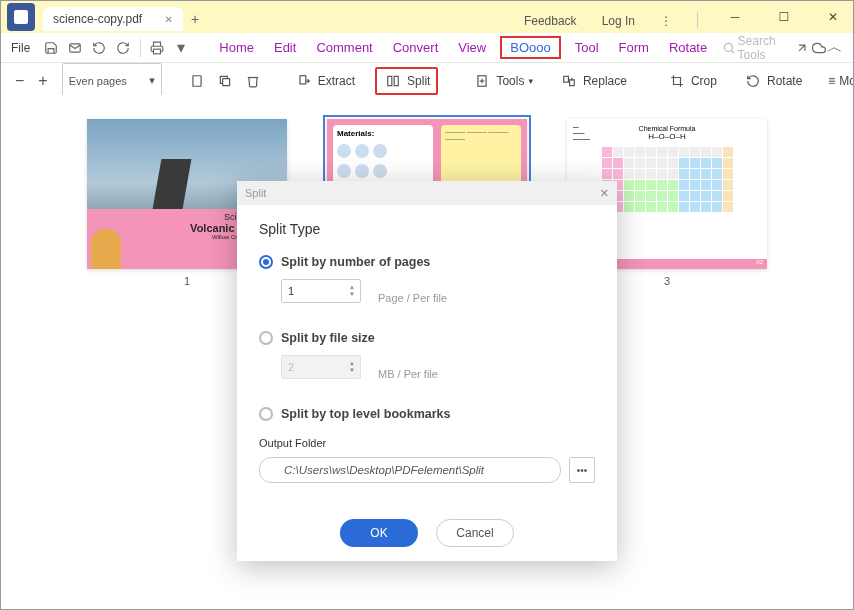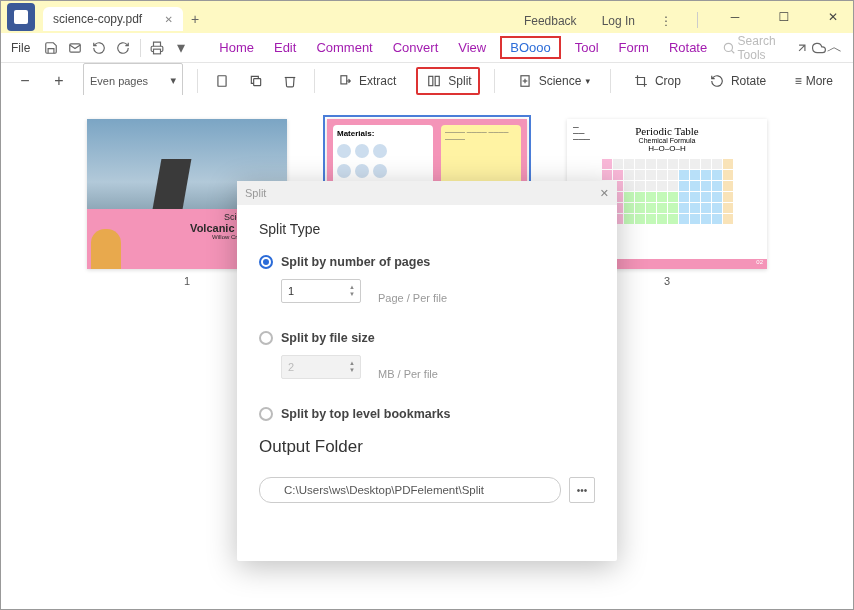--- a/index.html
+++ b/index.html
@@ -77,23 +77,23 @@
   .radio-row { display: flex; align-items: center; gap: 8px; margin-bottom: 10px; }
   .radio { width: 14px; height: 14px; border: 2px solid #bbb; border-radius: 50%; position: relative; cursor: pointer; flex-shrink: 0; }
   .radio.on { border-color: #2a6bd8; }
   .radio.on::after { content: ''; position: absolute; left: 2px; top: 2px; width: 6px; height: 6px; background: #2a6bd8; border-radius: 50%; }
   .radio-label { font-size: 12.5px; color: #444; font-weight: bold; }
   .num-field { width: 80px; height: 24px; border: 1px solid #ccc; font-size: 11px; padding: 0 6px; display: flex; align-items: center; margin-left: 22px; margin-bottom: 14px; border-radius: 2px; position: relative; }
   .num-field.dis { background: #f2f2f2; color: #bbb; border-color: #e2e2e2; }
   .spin { position: absolute; right: 2px; top: 2px; bottom: 2px; width: 12px; display: flex; flex-direction: column; justify-content: center; font-size: 6px; color: #888; cursor: pointer; line-height: 7px; text-align: center; }
   .unit { font-size: 11px; color: #999; margin-left: 17px; display: inline-block; vertical-align: middle; }
   .row-combo { display: flex; align-items: center; margin-bottom: 14px; }
-  .output-label { margin-top: 16px; margin-bottom: 20px; font-size: 17px; }
+  .output-label { margin-top: 16px; margin-bottom: 8px; font-size: 11px; }
   .path-row { display: flex; gap: 8px; }
-  .path-input { flex: 1; height: 26px; border: 1px solid #ccc; border-radius: 12px; padding: 0 24px; font-size: 11.5px; color: #555; display: flex; align-items: center; }
+  .path-input { flex: 1; height: 26px; border: 1px solid #ccc; border-radius: 12px; padding: 0 24px; font-size: 11.5px; color: #555; display: flex; align-items: center; font-style: italic; }
   .path-browse { width: 26px; height: 26px; border: 1px solid #ccc; border-radius: 2px; display: flex; align-items: center; justify-content: center; font-size: 10px; color: #555; cursor: pointer; }
   .dlg-foot { position: absolute; bottom: 14px; left: 0; right: 0; display: flex; justify-content: center; gap: 18px; }
   .btn { width: 78px; height: 28px; border-radius: 14px; font-size: 12px; display: flex; align-items: center; justify-content: center; cursor: pointer; }
   .btn-primary { background: #2a6bd8; color: #fff; }
   .btn-default { background: #fff; border: 1px solid #ccc; color: #555; }
   
   svg { width: 14px; height: 14px; }
 </style>
 </head>
 <body>
@@ -231,22 +231,32 @@
   </div>
   <div class="tb-sep"></div>
   <div class="tb-act">
     <span class="tb-icon">
         <svg viewBox="0 0 24 24" fill="none" stroke="currentColor" stroke-width="2">
           <rect x="5" y="3" width="14" height="18"></rect>
           <line x1="12" y1="8" x2="12" y2="16"></line>
           <line x1="8" y1="12" x2="16" y2="12"></line>
         </svg>
       </span>
-    <span>Science</span>
+    <span>Tools</span>
     <span style="font-size:9px">▾</span>
+  </div>
+  <div class="tb-act">
+    <span class="tb-icon">
+        <svg viewBox="0 0 24 24" fill="none" stroke="currentColor" stroke-width="2">
+          <rect x="3" y="4" width="8" height="10"></rect>
+          <rect x="13" y="10" width="8" height="10"></rect>
+          <path d="M11 9h2m5 0-2-2m2 2-2 2"></path>
+        </svg>
+      </span>
+    <span>Replace</span>
   </div>
   <div class="tb-sep"></div>
   <div class="tb-act">
     <span class="tb-icon">
         <svg viewBox="0 0 24 24" fill="none" stroke="currentColor" stroke-width="2">
           <path d="M6 2v16h16M2 6h16v16"></path>
         </svg>
       </span>
     <span>Crop</span>
   </div>
@@ -304,21 +314,20 @@
           <div class="t2-r">──── ──── ──── ────</div>
           <div class="t2-boom">BOooo</div>
           <div class="t2-splash"></div>
         </div>
       </div>
     </div>
 
     <div class="thumb">
       <div class="thumb-page t3">
         <div style="position:absolute;left:6px;top:6px;text-align:left;font-size:8px;line-height:6px">─<br>──<br>───</div>
-        <div style="font-size:11px;font-family:cursive">Periodic Table</div>
         <div style="font-size:7px">Chemical Formula</div>
         <div style="font-size:8px">H–O–O–H</div>
         <div class="t3-grid">
           <div class="t3-cell c1"></div>
             <div class="t3-cell"></div>
             <div class="t3-cell"></div>
             <div class="t3-cell"></div>
             <div class="t3-cell"></div>
             <div class="t3-cell"></div>
             <div class="t3-cell"></div>
@@ -433,13 +442,17 @@
     </div>
 
     <div class="output-label">Output Folder</div>
     <div class="path-row">
       <div class="path-input">
         <span>C:\Users\ws\Desktop\PDFelement\Split</span>
       </div>
       <div class="path-browse">•••</div>
     </div>
   </div>
+  <div class="dlg-foot">
+    <div class="btn btn-primary">OK</div>
+    <div class="btn btn-default">Cancel</div>
+  </div>
 </div>
 
 </body></html>

